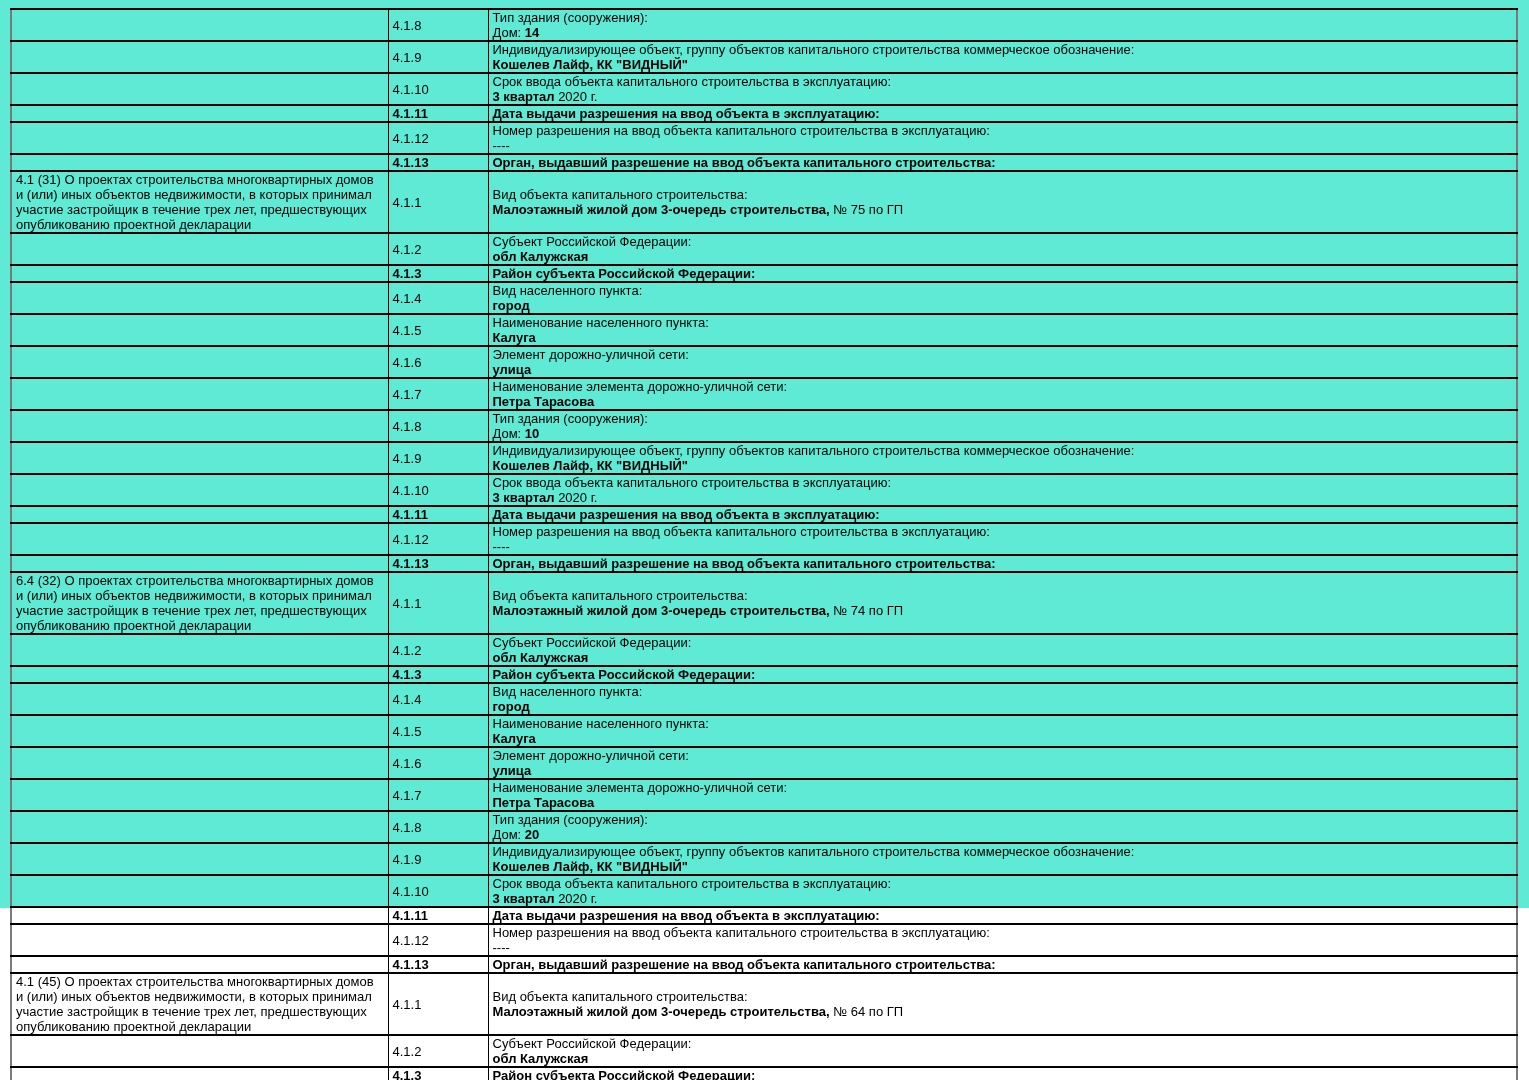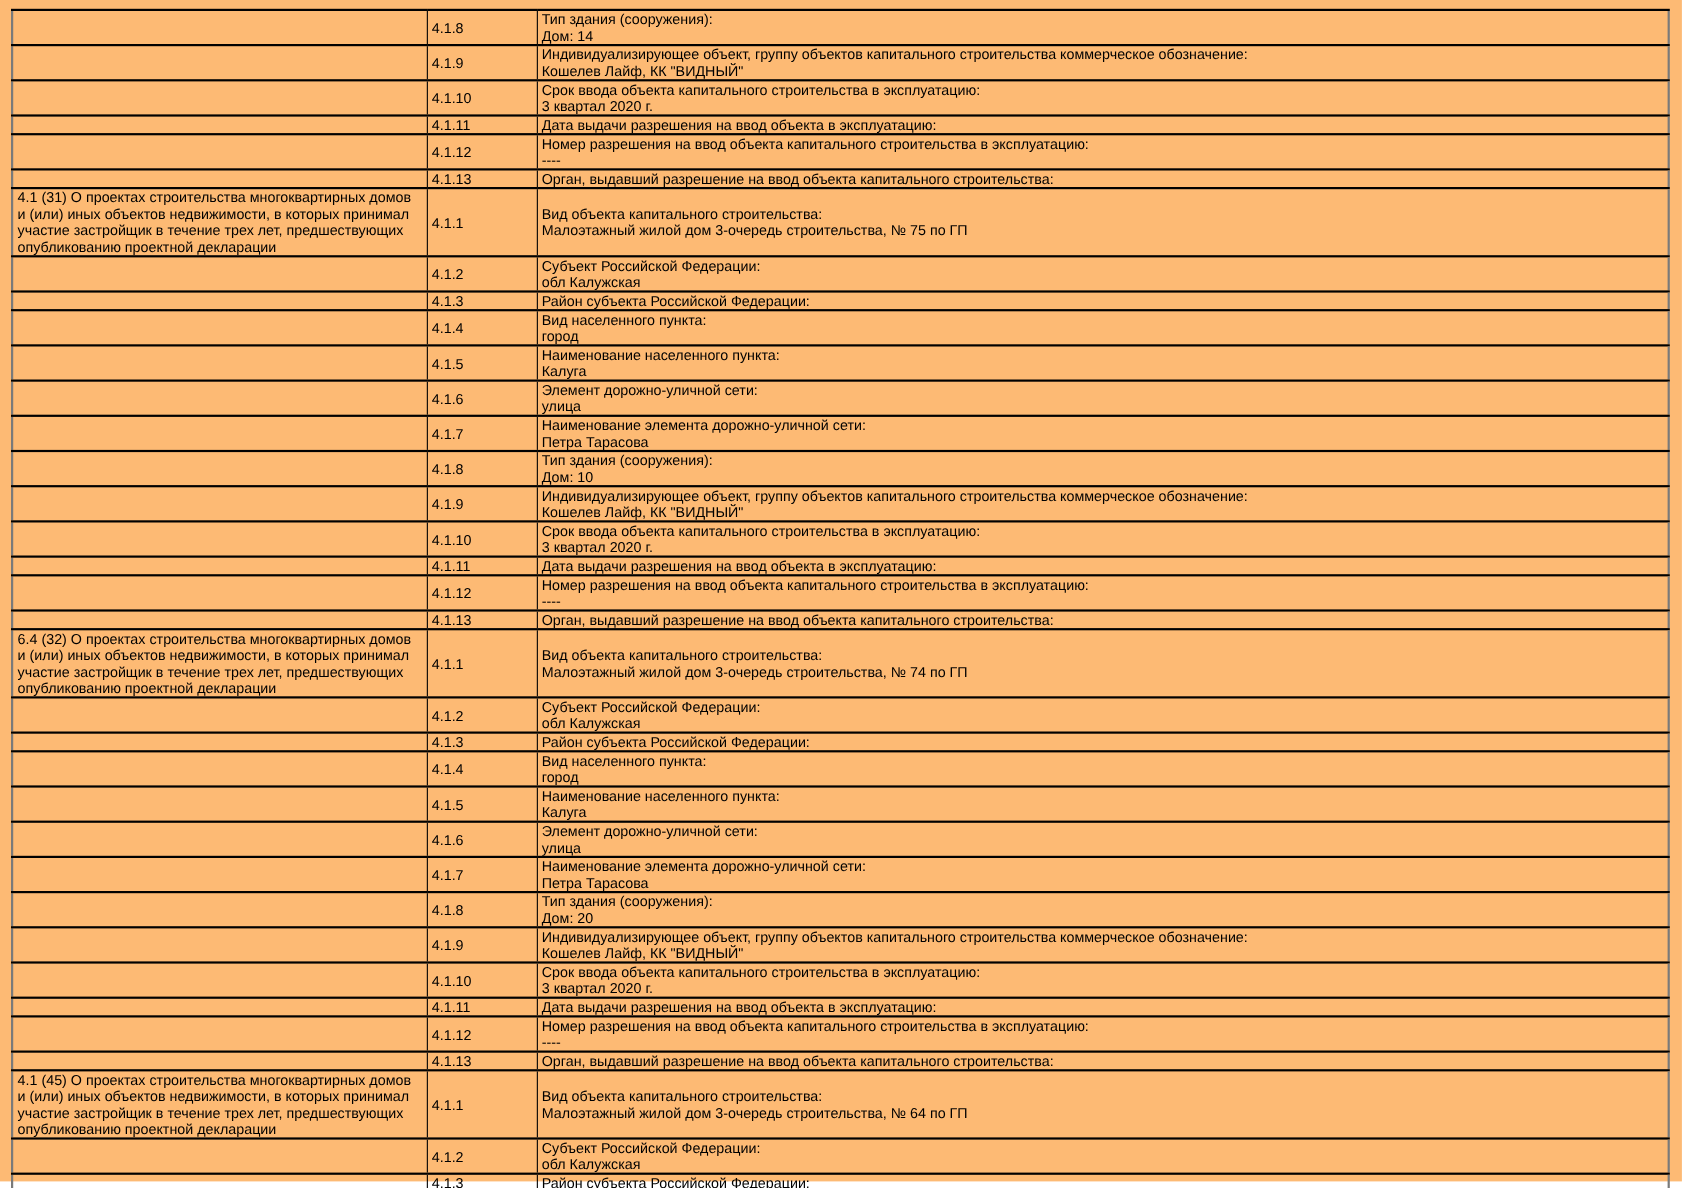--- a/index.html
+++ b/index.html
@@ -10,22 +10,22 @@
   body {
     width: 1529px;
     height: 1080px;
     overflow: hidden;
     font-family: "Liberation Sans", sans-serif;
     color: #000000;
   }
   .page {
     position: relative;
     width: 1529px;
-    height: 1074px;
-    background: #fdba74;
+    height: 908px;
+    background: #5eead4;
   }
   table.decl {
     position: absolute;
     left: 10px;
     top: 8px;
     width: 1508px;
     border-collapse: collapse;
     table-layout: fixed;
     font-size: 13px;
     line-height: 15px;
@@ -34,38 +34,38 @@
   table.decl td {
     border-left: 1px solid #000000;
     border-right: 1px solid #000000;
     border-top: 2px solid #000000;
     border-bottom: 2px solid #000000;
     padding: 0 4px;
     vertical-align: middle;
     overflow: hidden;
   }
   tr.h2 { height: 31px; }
-  tr.h1 { height: 17px; }
+  tr.h1 { height: 17px; font-weight: bold; }
   tr.tall { height: 60px; margin-top: 48px; }
   td.c1 {
     vertical-align: top;
     padding-top: 1px;
     padding-left: 3px;
     padding-right: 3px;
   }
   td.c2 {
     padding-left: 4px;
   }
   td.c3 .field-label {
     white-space: nowrap;
   }
   td.c3 .field-value {
     white-space: nowrap;
   }
-  .bold { font-weight: normal; text-align: center; }
+  .bold { font-weight: bold; text-align: center; }
 </style>
 </head>
 <body>
 
 <div class="page">
   <table class="decl">
     <colgroup>
       <col style="width:377px">
       <col style="width:100px">
       <col>

